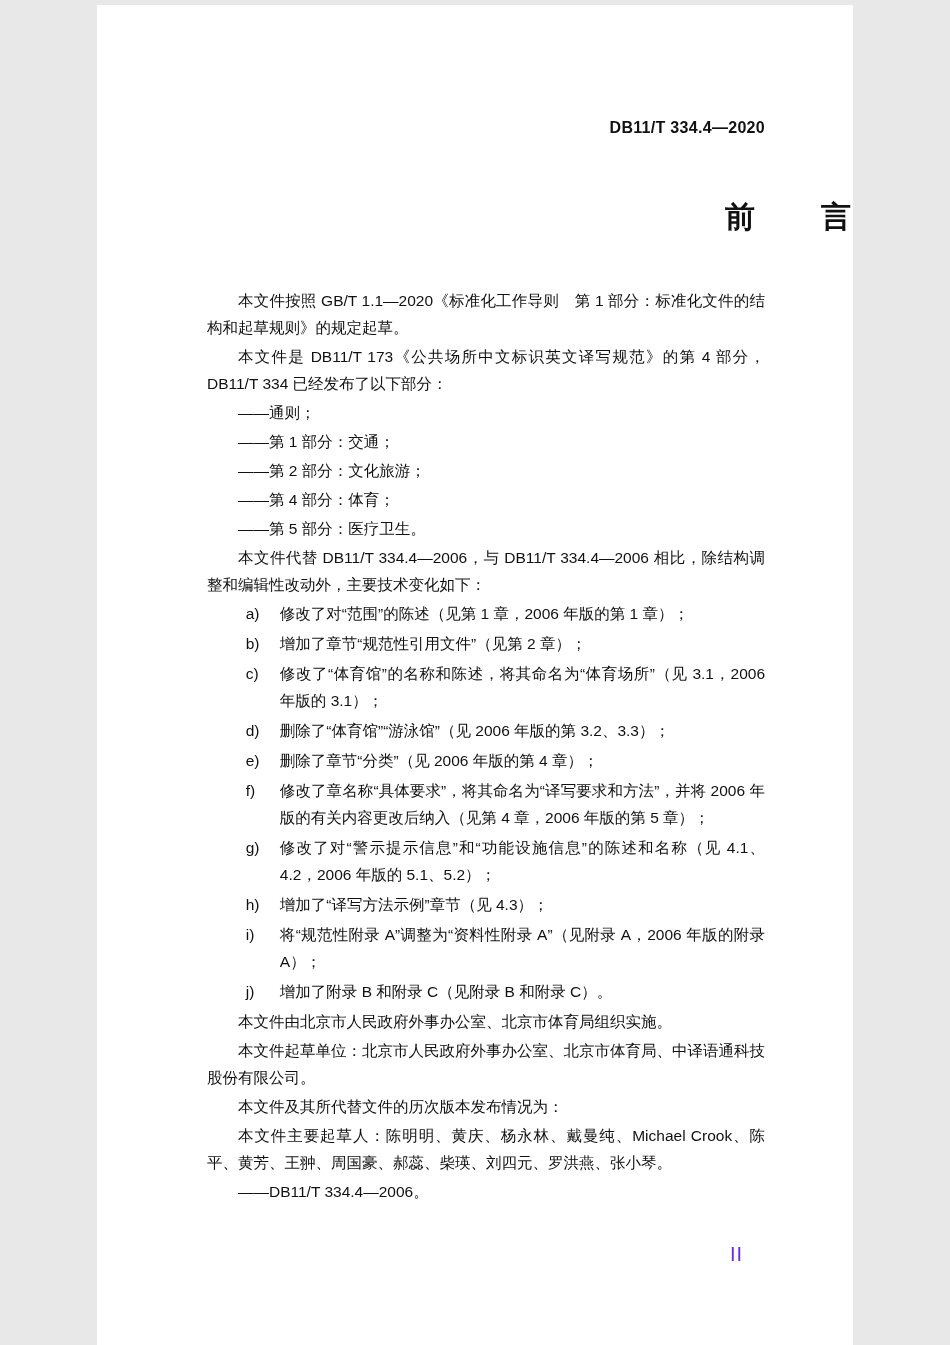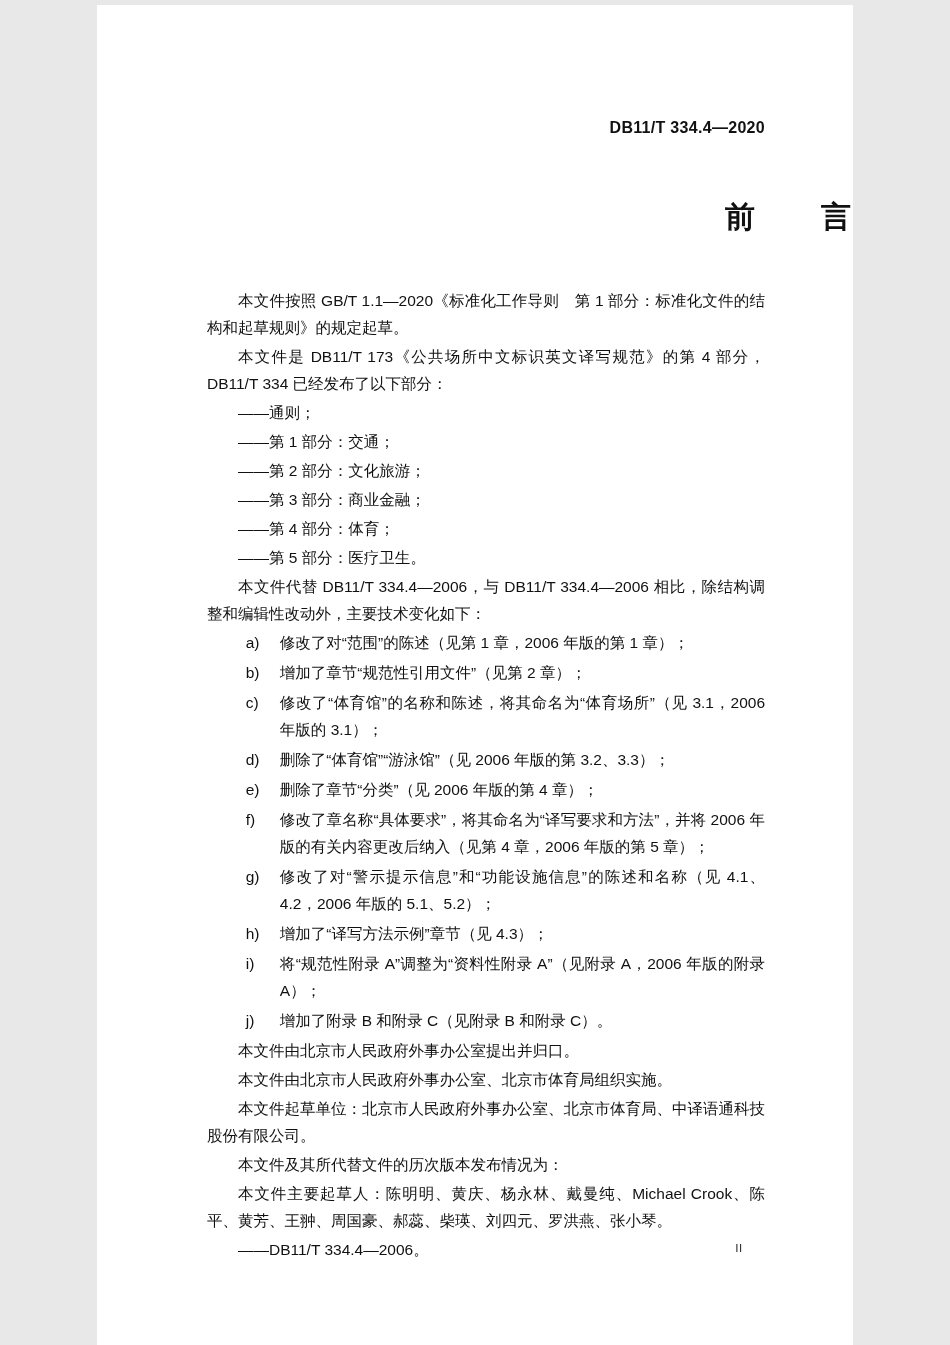--- a/index.html
+++ b/index.html
@@ -59,22 +59,22 @@
     flex: none;
     width: 2.2em;
   }
   .change-text {
     flex: 1;
   }
   .footer-row {
     position: absolute;
     top: 1238px;
     right: 110px;
-    font-size: 10px;
-    color: #000000;
+    font-size: 20px;
+    color: #6d28d9;
     letter-spacing: 1px;
   }
 </style>
 </head>
 <body>
 
 <div class="page">
 
   <div class="header-row">
     <span>DB11/T 334.4—2020</span>
@@ -84,21 +84,20 @@
 
   <div class="body-text">
 
     <p class="para">本文件按照 GB/T 1.1—2020《标准化工作导则　第 1 部分：标准化文件的结构和起草规则》的规定起草。</p>
 
     <p class="para">本文件是 DB11/T 173《公共场所中文标识英文译写规范》的第 4 部分，DB11/T 334 已经发布了以下部分：</p>
 
     <p class="dash-item">——通则；</p>
     <p class="dash-item">——第 1 部分：交通；</p>
     <p class="dash-item">——第 2 部分：文化旅游；</p>
-    <p class="dash-item">——第 3 部分：商业金融；</p>
     <p class="dash-item">——第 4 部分：体育；</p>
     <p class="dash-item">——第 5 部分：医疗卫生。</p>
 
     <p class="para">本文件代替 DB11/T 334.4—2006，与 DB11/T 334.4—2006 相比，除结构调整和编辑性改动外，主要技术变化如下：</p>
 
     <div class="change-item">
       <span class="change-label">a)</span>
       <span class="change-text">修改了对“范围”的陈述（见第 1 章，2006 年版的第 1 章）；</span>
     </div>
     <div class="change-item">
@@ -131,21 +130,20 @@
     </div>
     <div class="change-item">
       <span class="change-label">i)</span>
       <span class="change-text">将“规范性附录 A”调整为“资料性附录 A”（见附录 A，2006 年版的附录 A）；</span>
     </div>
     <div class="change-item">
       <span class="change-label">j)</span>
       <span class="change-text">增加了附录 B 和附录 C（见附录 B 和附录 C）。</span>
     </div>
 
-    <p class="para">本文件由北京市人民政府外事办公室提出并归口。</p>
     <p class="para">本文件由北京市人民政府外事办公室、北京市体育局组织实施。</p>
     <p class="para">本文件起草单位：北京市人民政府外事办公室、北京市体育局、中译语通科技股份有限公司。</p>
     <p class="para">本文件及其所代替文件的历次版本发布情况为：</p>
 
     <p class="para">本文件主要起草人：陈明明、黄庆、杨永林、戴曼纯、Michael Crook、陈平、黄芳、王翀、周国豪、郝蕊、柴瑛、刘四元、罗洪燕、张小琴。</p>
     <p class="dash-item">——DB11/T 334.4—2006。</p>
 
   </div>
 
   <div class="footer-row">II</div>

